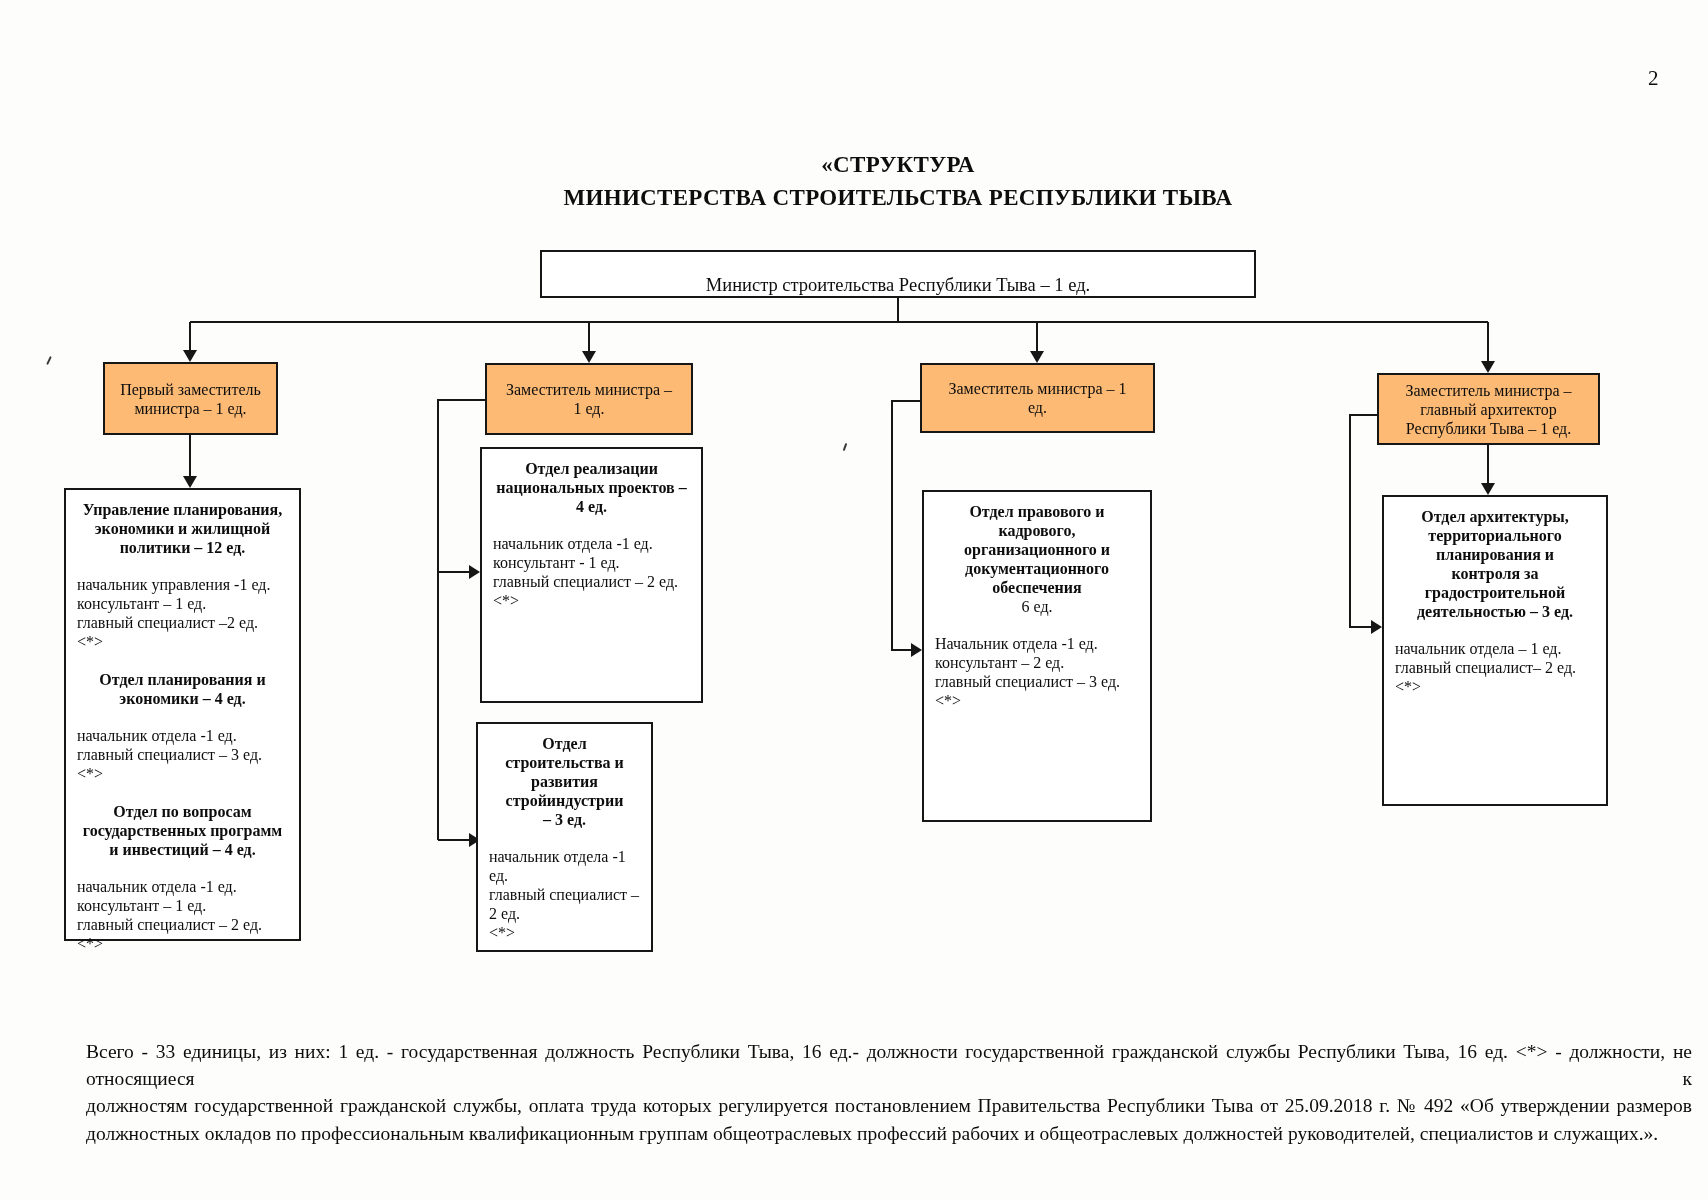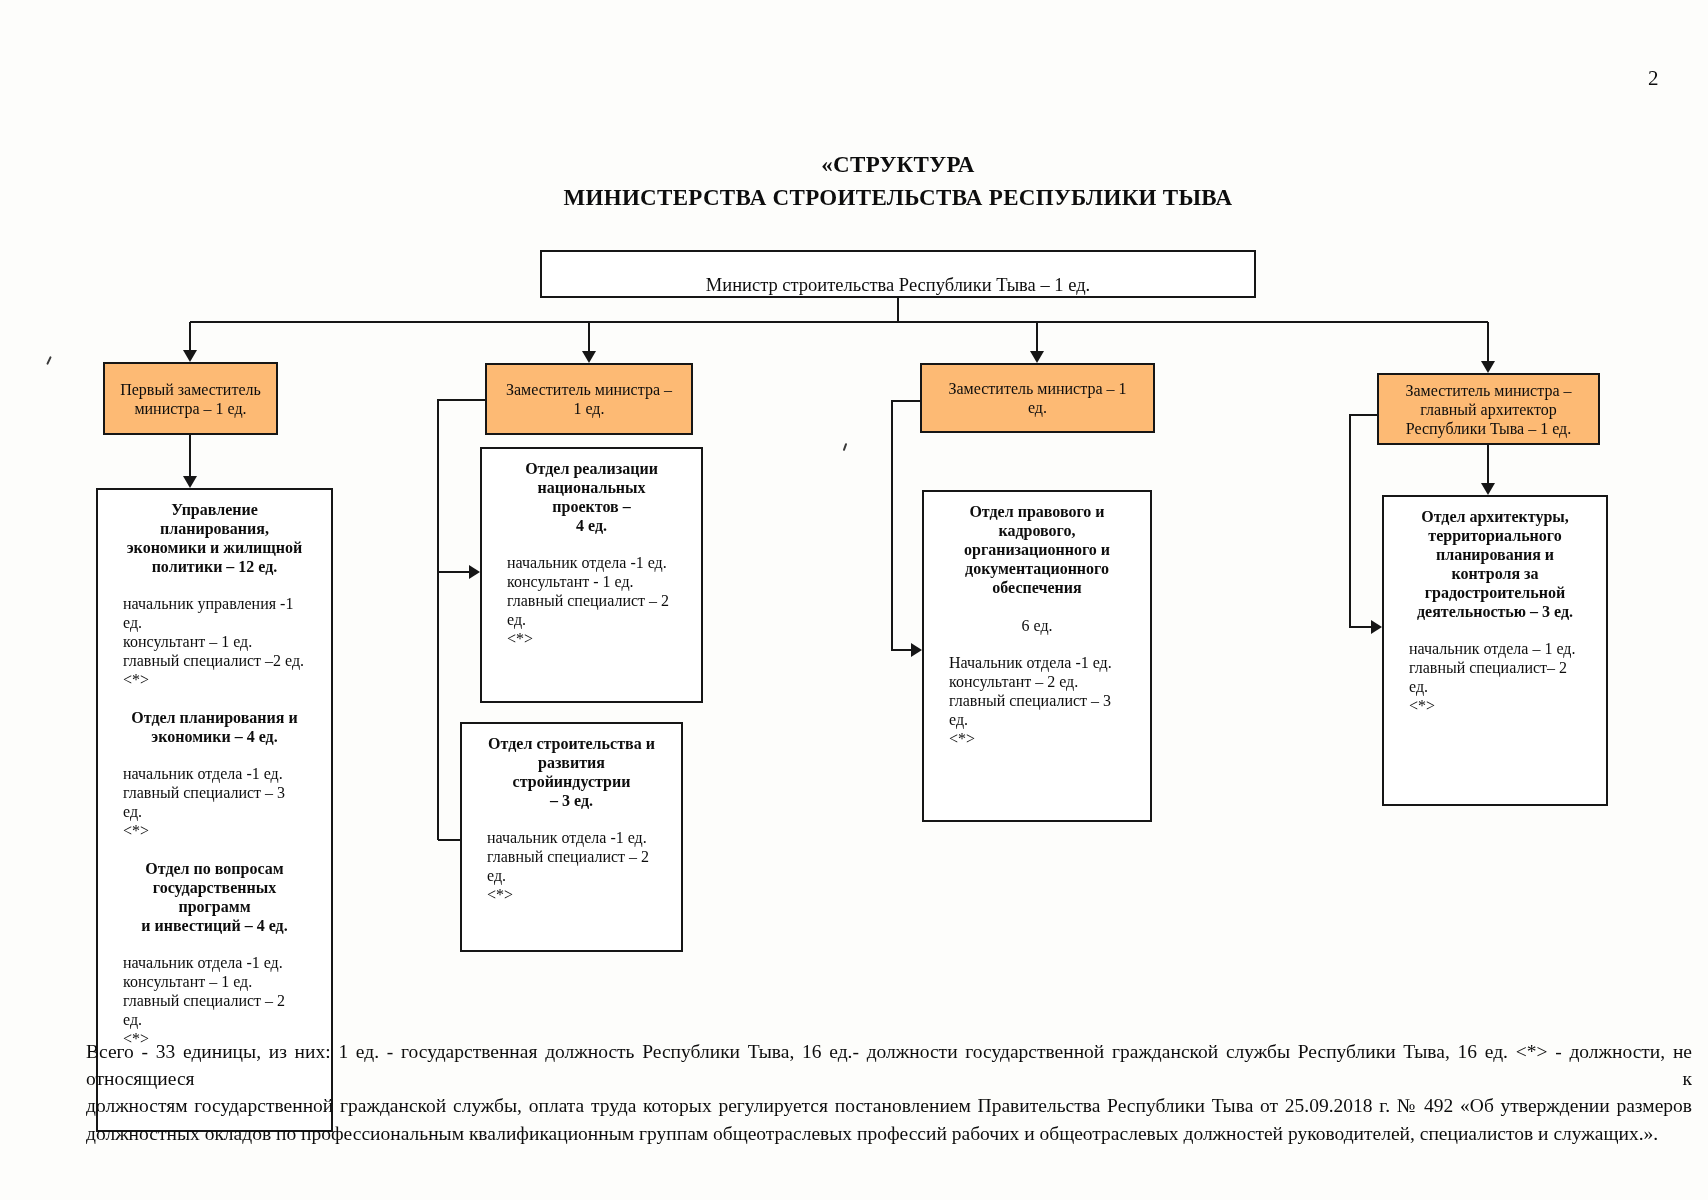--- a/index.html
+++ b/index.html
@@ -19,26 +19,26 @@
     border:2px solid #161616;box-sizing:border-box;background:#fff;
     display:flex;align-items:flex-end;justify-content:center;font-size:18.5px;
   }
   .hdr{
     position:absolute;border:2px solid #161616;box-sizing:border-box;background:#fdba74;
     display:flex;align-items:center;justify-content:center;text-align:center;
     white-space:pre-line;font-size:16px;line-height:19px;padding:2px 5px;
   }
   .dept{
     position:absolute;border:2px solid #161616;box-sizing:border-box;background:#fff;
-    font-size:16px;line-height:19px;padding:10px 25px;
+    font-size:16px;line-height:19px;padding:10px 11px;
   }
   .dept .heading{font-weight:bold;text-align:center;white-space:pre-line;}
   .dept .staff{white-space:pre-line;margin-top:18px;}
   .dept .sect{margin-top:19px;}
-  .dept .subtotal{text-align:center;margin-top:19px;}
+  .dept .subtotal{text-align:center;}
   .connectors{position:absolute;left:0;top:0;pointer-events:none;}
   .footnote{position:absolute;left:86px;top:1038px;width:1606px;font-size:19.5px;line-height:27px;}
   .footnote .just{text-align:justify;text-align-last:justify;}
   .footnote .last{margin-top:1px;}
   .artifact{position:absolute;background:#3a3a3a;border-radius:1px;}
   .a1{left:48px;top:356px;width:2px;height:9px;transform:rotate(25deg);}
   .a2{left:844px;top:443px;width:2px;height:8px;transform:rotate(20deg);}
 </style>
 </head>
 <body>
@@ -87,21 +87,21 @@
   <div class="hdr" style="left:103px;top:362px;width:175px;height:73px;">Первый заместитель
 министра – 1 ед.</div>
   <div class="hdr" style="left:485px;top:363px;width:208px;height:72px;">Заместитель министра –
 1 ед.</div>
   <div class="hdr" style="left:920px;top:363px;width:235px;height:70px;">Заместитель министра – 1
 ед.</div>
   <div class="hdr" style="left:1377px;top:373px;width:223px;height:72px;">Заместитель министра –
 главный архитектор
 Республики Тыва – 1 ед.</div>
 
-  <div class="dept" style="left:96px;top:488px;width:237px;height:644px;">
+  <div class="dept" style="left:64px;top:488px;width:237px;height:453px;">
     <div class="heading">Управление планирования,
 экономики и жилищной
 политики – 12 ед.</div>
     <div class="staff">начальник управления -1 ед.
 консультант – 1 ед.
 главный специалист –2 ед.
 &lt;*&gt;</div>
     <div class="heading sect">Отдел планирования и
 экономики – 4 ед.</div>
     <div class="staff">начальник отдела -1 ед.
@@ -118,21 +118,21 @@
 
   <div class="dept" style="left:480px;top:447px;width:223px;height:256px;">
     <div class="heading">Отдел реализации
 национальных проектов –
 4 ед.</div>
     <div class="staff">начальник отдела -1 ед.
 консультант - 1 ед.
 главный специалист – 2 ед.
 &lt;*&gt;</div>
   </div>
-  <div class="dept" style="left:460px;top:722px;width:223px;height:230px;">
+  <div class="dept" style="left:476px;top:722px;width:177px;height:230px;">
     <div class="heading">Отдел строительства и
 развития стройиндустрии
 – 3 ед.</div>
     <div class="staff">начальник отдела -1 ед.
 главный специалист – 2 ед.
 &lt;*&gt;</div>
   </div>
 
   <div class="dept" style="left:922px;top:490px;width:230px;height:332px;">
     <div class="heading">Отдел правового и

